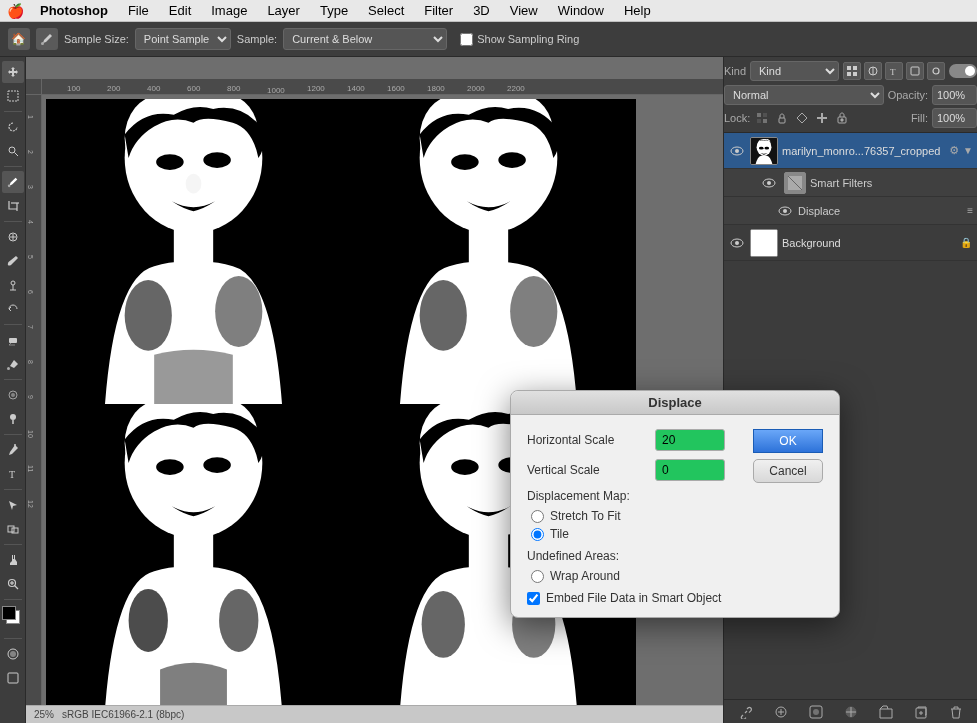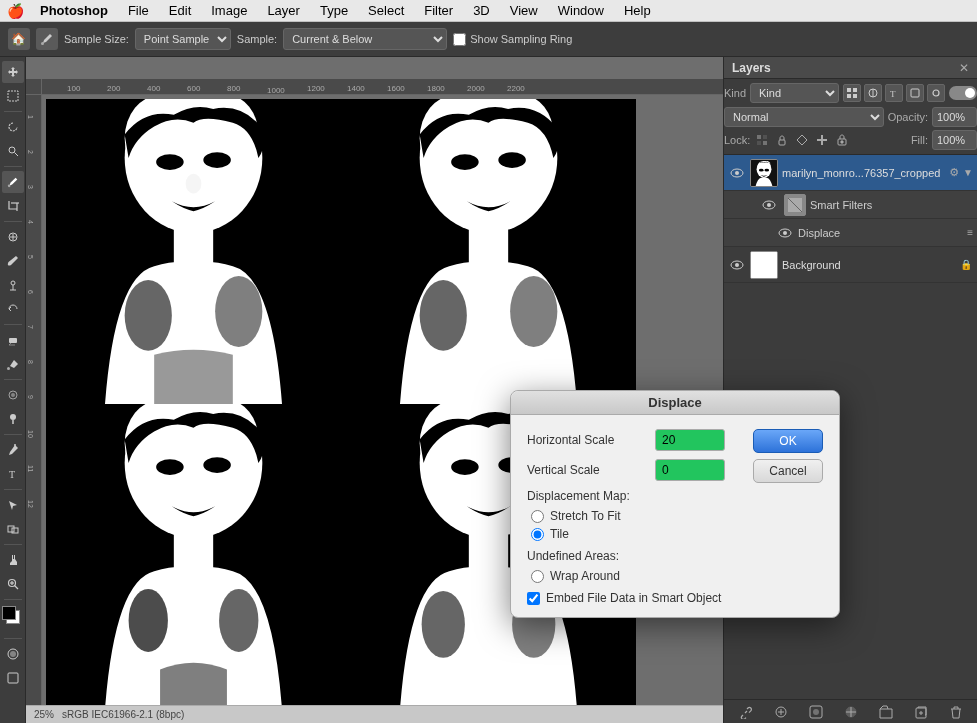--- a/index.html
+++ b/index.html
@@ -71,20 +71,21 @@
       padding: 2px 4px;
       font-size: 11px;
       height: 22px;
     }
     .toolbar-checkbox-label {
       color: #ccc;
       font-size: 11px;
       display: flex;
       align-items: center;
       gap: 4px;
+      margin-left: 7px;
     }
 
     
     .main-area {
       display: flex;
       height: calc(723px - 22px - 35px);
     }
 
     
     .tools-panel {
@@ -495,21 +496,21 @@
       display: flex;
       gap: 8px;
     }
     .dialog-fields {
       flex: 1;
     }
     .btn-ok {
       background: linear-gradient(to bottom, #6aa7f8, #2d72d9);
       color: #fff;
       border: 1px solid #1a5cb5;
-      border-radius: 5px;
+      border-radius: 0;
       padding: 4px 16px;
       font-size: 12px;
       cursor: pointer;
       width: 70px;
       text-align: center;
     }
     .btn-cancel {
       background: linear-gradient(to bottom, #f0f0f0, #d8d8d8);
       color: #333;
       border: 1px solid #aaa;
@@ -842,24 +843,20 @@
       </div>
     </div>
 
     <div class="doc-statusbar">
       <span>25%</span>
       <span>sRGB IEC61966-2.1 (8bpc)</span>
     </div>
   </div>
 
   <div class="right-panel">
-    <div class="panel-header">
-      <span class="panel-title">Layers</span>
-      <span class="panel-close">✕</span>
-    </div>
 
     <div class="layers-toolbar">
       <div class="layers-filter-row">
         <span class="filter-label">Kind</span>
         <select class="layers-kind-select">
           <option>Kind</option>
         </select>
         <div class="filter-icons">
           <div class="filter-icon-btn">
             <svg width="12" height="12" viewBox="0 0 12 12" fill="#ccc">

